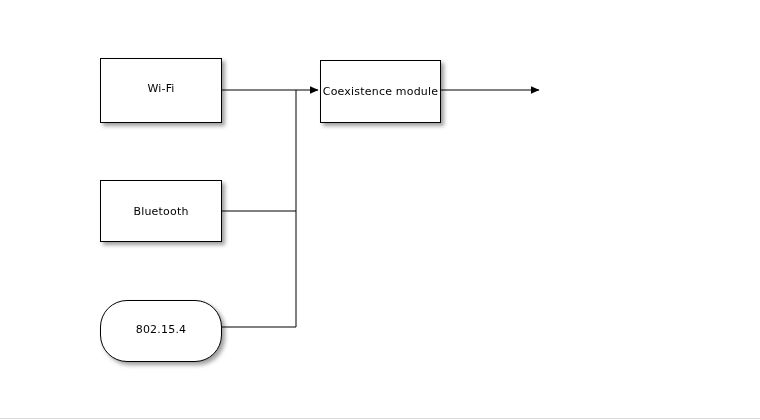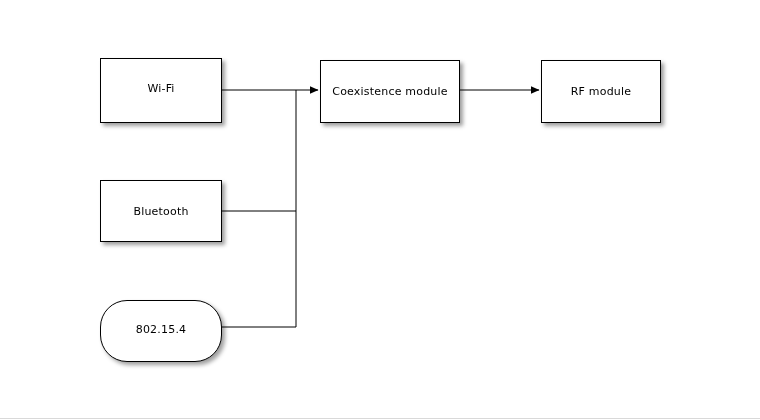--- a/index.html
+++ b/index.html
@@ -85,23 +85,20 @@
   </div>
 
   <div class="node-box" style="left:100px; top:180px; width:122px; height:62px;">
     <span class="node-label label-nudge-down">Bluetooth</span>
   </div>
 
   <div class="node-box" style="left:100px; top:300px; width:122px; height:62px;border-radius:27px;">
     <span class="node-label label-nudge-up">802.15.4</span>
   </div>
 
-  <div class="node-box" style="left:320px; top:60px; width:140px; height:63px;">
+  <div class="node-box" style="left:320px; top:60px; width:121px; height:63px;">
     <span class="node-label">Coexistence module</span>
   </div>
 
-  <div class="node-box" style="left:541px; top:60px; width:120px; height:63px;">
-    <span class="node-label">RF module</span>
-  </div>
 
   <div class="bottom-rule"></div>
 
 </div>
 
 </body></html>

